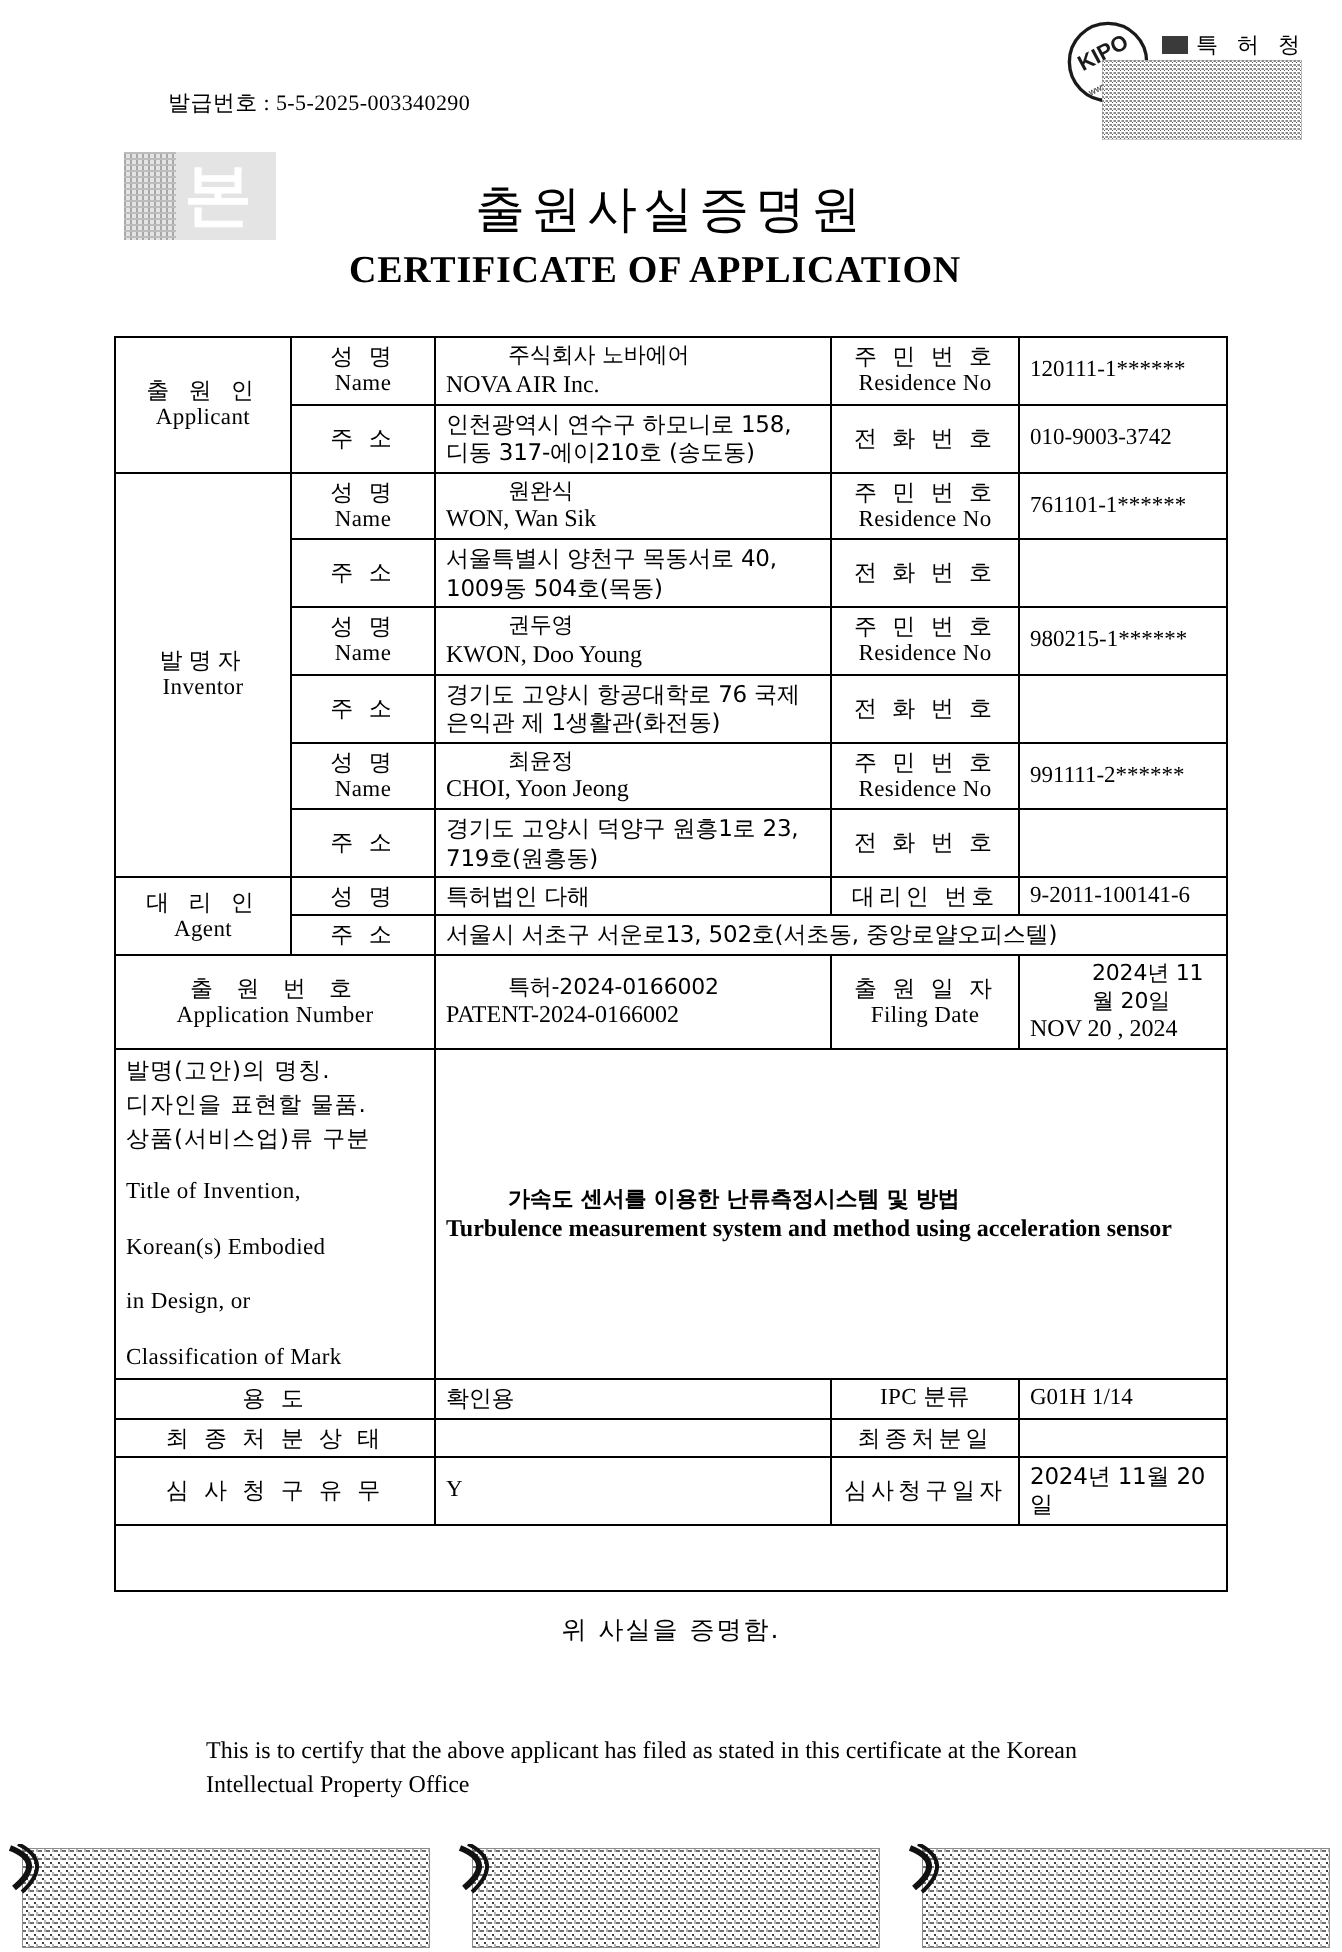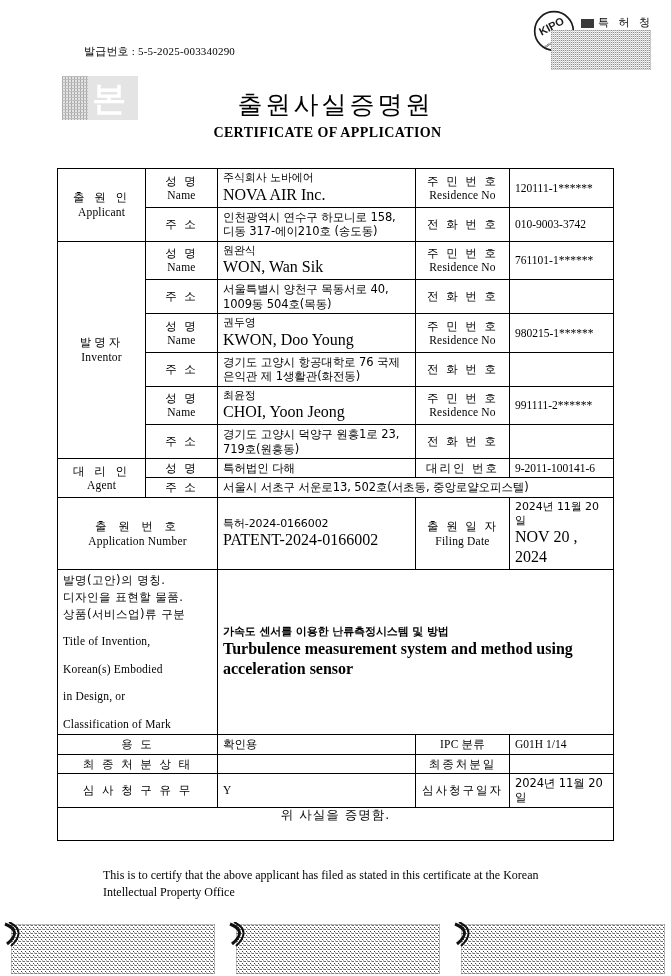--- a/index.html
+++ b/index.html
@@ -102,21 +102,21 @@
     font-size: 25px;
     letter-spacing: 3px;
     font-family: "DejaVu Sans", sans-serif;
   }
   .title-en {
     position: absolute;
     left: 0;
     right: 16px;
     top: 125px;
     text-align: center;
-    font-size: 14px;
+    font-size: 19px;
     font-weight: bold;
     letter-spacing: 0.4px;
   }
 
   
   table.cert {
     position: absolute;
     left: 57px;
     top: 168px;
     width: 556px;
@@ -138,23 +138,24 @@
   .lbl-en {
     font-weight: normal;
     font-size: 11.5px;
     letter-spacing: 0.2px;
   }
   .ctr { text-align: center; }
   .val-ko {
     font-family: "DejaVu Sans", sans-serif;
     font-size: 11px;
     letter-spacing: -0.1px;
+    margin-left: 31px;
   }
   .val-en {
-    font-size: 16px;
+    font-size: 12px;
   }
   .tight { line-height: 1.2; }
   .spread-sm { letter-spacing: 4px; }
 
   .group-cell { text-align: center; }
   .group-cell .lbl-ko { display: block; letter-spacing: 3px; }
   .group-cell .lbl-en { display: block; }
 
   .title-label-cell { vertical-align: top; padding-top: 5px; }
   .title-label-cell .lbl-ko { display:block; letter-spacing: 0.5px; line-height: 1.45; }

